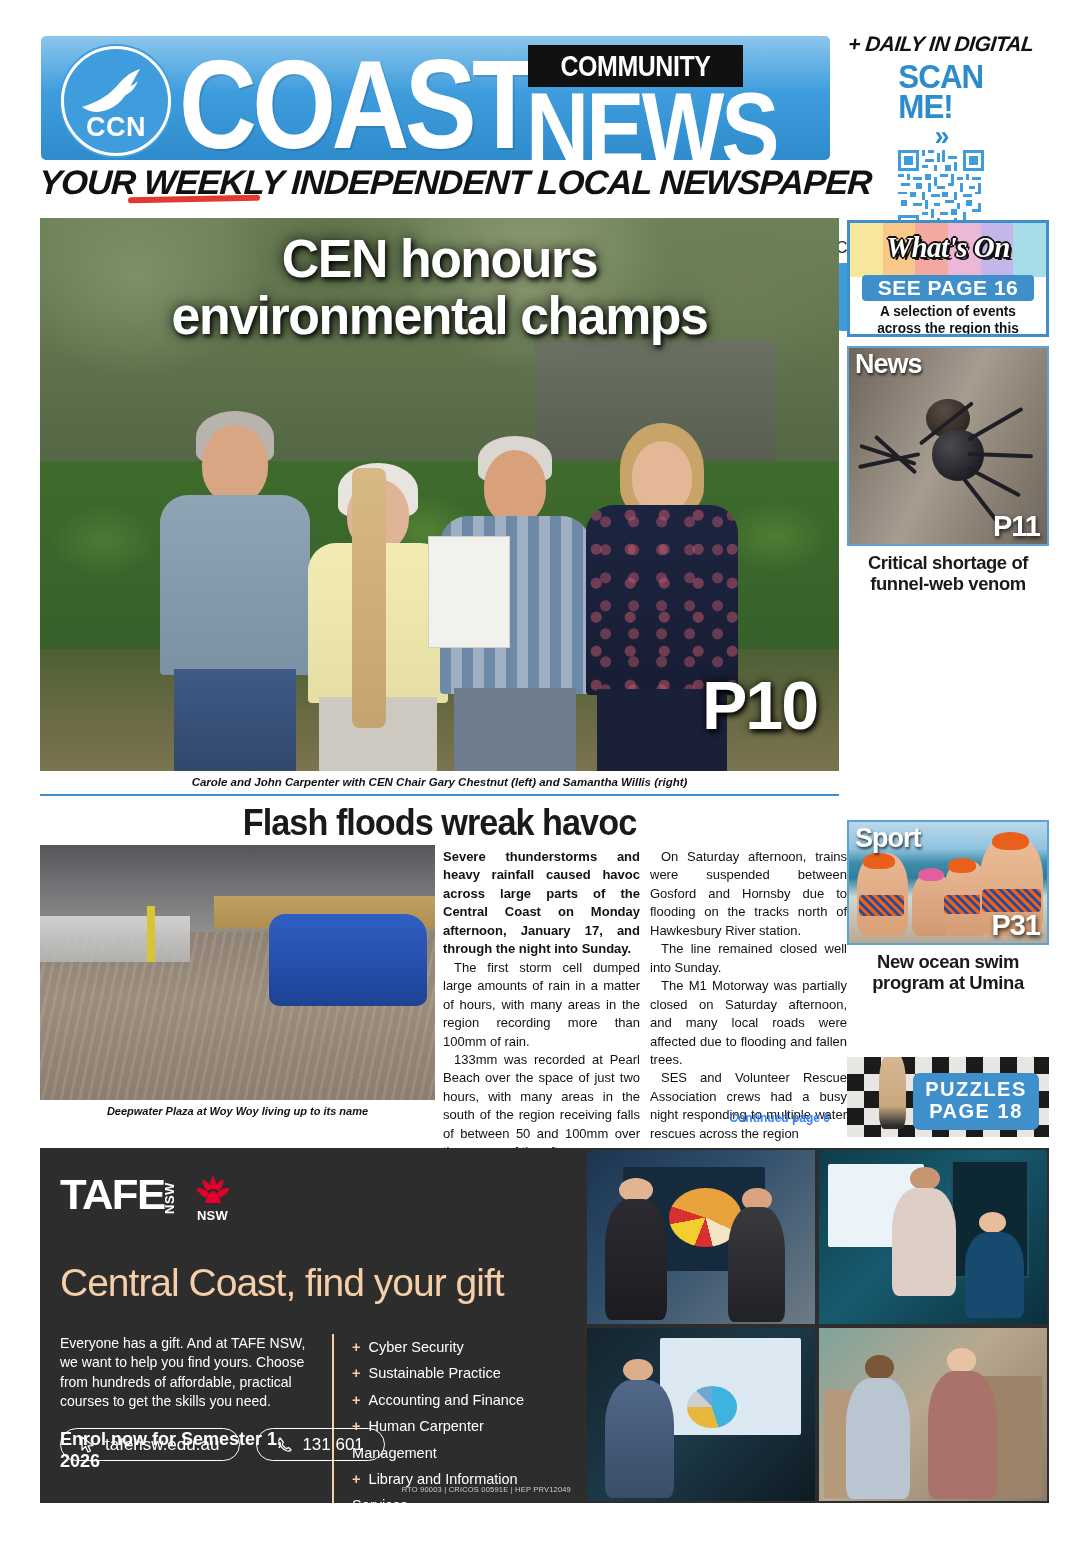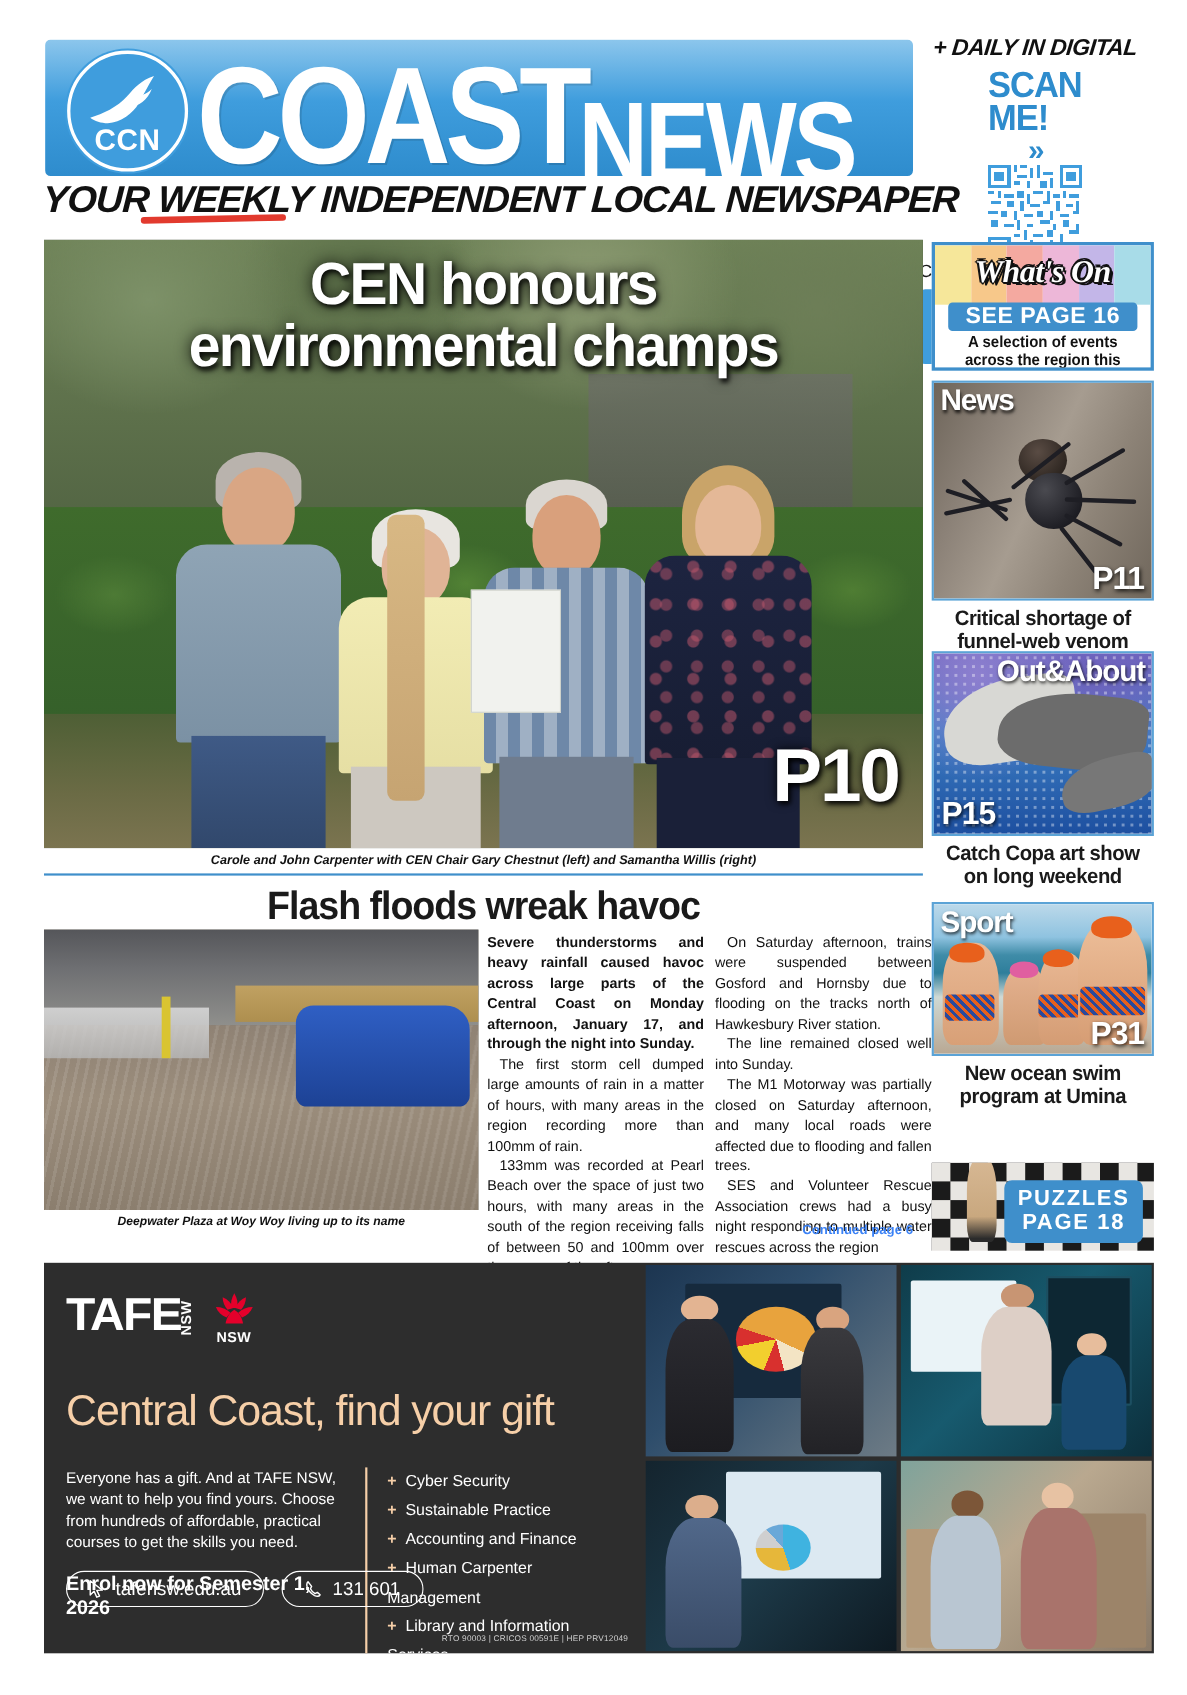--- a/index.html
+++ b/index.html
@@ -394,20 +394,23 @@
 
     <div class="mast-logo-box">
       <div class="ccn-circle">
         <svg class="ccn-bird" viewBox="0 0 78 55">
           <path d="M2 40 C14 36 26 31 36 20 C42 13 48 6 60 2 C54 12 50 20 46 27 C41 36 30 44 18 45 C12 45 6 43 2 40 Z" fill="#ffffff"></path>
           <path d="M36 20 C44 22 52 20 58 14 C54 24 46 30 38 30 Z" fill="#ffffff"></path>
         </svg>
         <div class="ccn-text">CCN</div>
       </div>
       <div class="mast-coast">COAST</div>
+      <div class="mast-community">
+        <span>COMMUNITY</span>
+      </div>
       <div class="mast-news">NEWS</div>
     </div>
 
     <div class="mast-tagline">YOUR WEEKLY INDEPENDENT LOCAL NEWSPAPER</div>
     <div class="tag-underline"></div>
 
     <div class="mast-right">
       <div class="daily-digital">+ DAILY IN DIGITAL</div>
       <div class="scan-row">
         <div class="scan-me">
@@ -605,38 +608,23 @@
       <div class="leg" style="left:58%;top:66%;width:27%;height:4px;transform:rotate(52deg);"></div>
       <div class="sb-kicker">News</div>
       <div class="sb-pref">P11</div>
     </div>
     <div class="sb-cap">
       <div>Critical shortage of</div>
       <div>funnel-web venom</div>
     </div>
   </div>
 
-  <div class="sb-card" style="top:592px;">
-    <div class="sb-img" style="height:168px;">
-      <div class="img-art"></div>
-      <div class="art-dots"></div>
-      <div class="whale" style="left:4%;top:14%;width:62%;height:46%;background:#d8d8d4;transform:rotate(-8deg);"></div>
-      <div class="whale" style="left:30%;top:22%;width:68%;height:42%;background:#6c6c6c;transform:rotate(6deg);"></div>
-      <div class="whale" style="left:58%;top:58%;width:44%;height:28%;background:#777;transform:rotate(-12deg);"></div>
-      <div class="sb-kicker" style="left:auto;right:6px;">Out&amp;About</div>
-      <div class="sb-pref" style="right:auto;left:7px;">P15</div>
-    </div>
-    <div class="sb-cap">
-      <div>Catch Copa art show</div>
-      <div>on long weekend</div>
-    </div>
-  </div>
 
   <div class="sb-card" style="top:820px;">
-    <div class="sb-img" style="height:140px;">
+    <div class="sb-img" style="height:125px;">
       <div class="img-swim"></div>
       <div class="swimmer" style="left:4%;width:26%;height:68%;background:linear-gradient(180deg,#e9b894 0%,#d8a077 100%);"></div>
       <div class="cap" style="left:7%;top:26%;width:16%;height:13%;"></div>
       <div class="togs" style="left:5%;bottom:22%;width:23%;height:18%;"></div>
       <div class="swimmer" style="left:32%;width:20%;height:52%;background:linear-gradient(180deg,#e5b290 0%,#cf9a72 100%);"></div>
       <div class="cap" style="left:35%;top:38%;width:13%;height:11%;background:#e05fa0;"></div>
       <div class="swimmer" style="left:48%;width:22%;height:62%;background:linear-gradient(180deg,#e9b894 0%,#d49c74 100%);"></div>
       <div class="cap" style="left:50%;top:30%;width:14%;height:12%;"></div>
       <div class="togs" style="left:48%;bottom:24%;width:21%;height:16%;"></div>
       <div class="swimmer" style="left:66%;width:32%;height:82%;background:linear-gradient(180deg,#edbe99 0%,#d69d74 100%);"></div>

